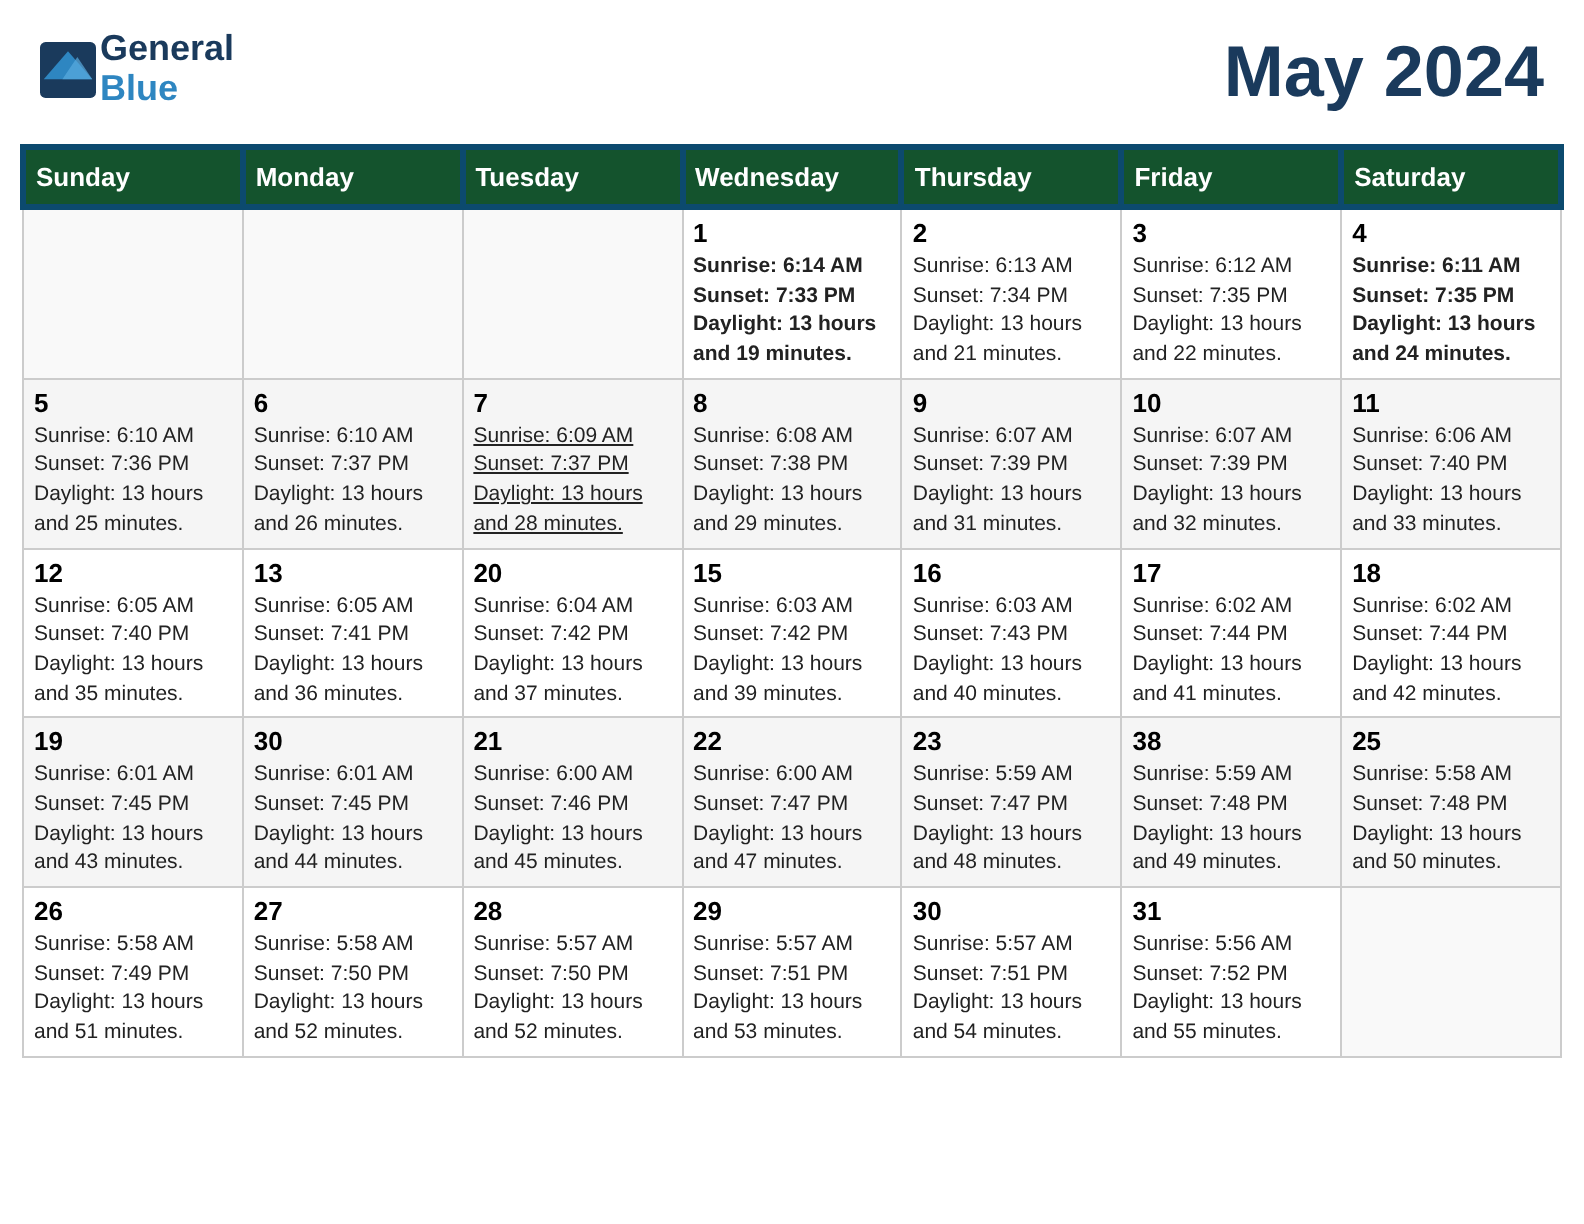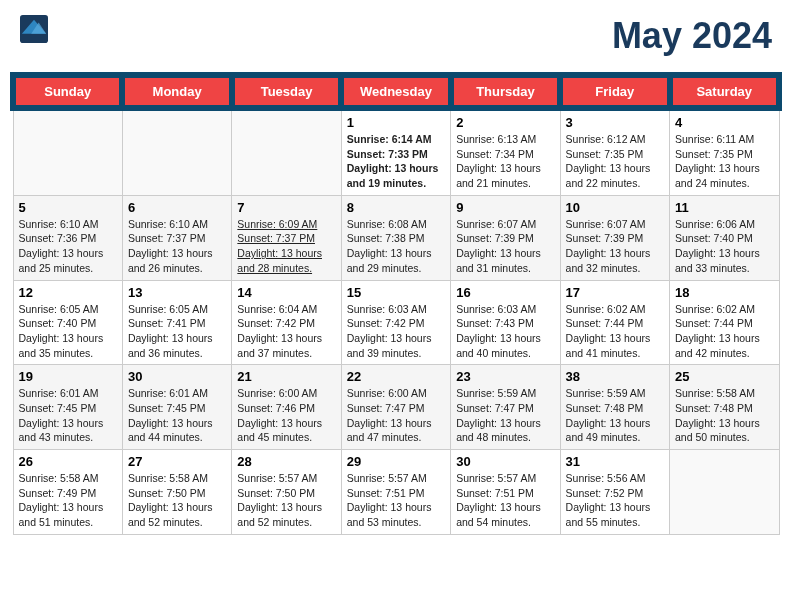--- a/index.html
+++ b/index.html
@@ -43,26 +43,26 @@
     .location-title {
       font-size: 16px;
       color: #333;
     }
     .calendar {
       width: 100%;
       border-collapse: collapse;
       border: 1px solid #ccc;
     }
     .calendar th {
-      background: #ef4444;
+      background: #14532d;
       color: #fff;
-      text-align: center;
+      text-align: left;
       padding: 6px 5px;
       font-size: 13px;
-      border: 6px solid #0c4a6e;
+      border: 3px solid #0c4a6e;
     }
     .calendar td {
       vertical-align: top;
       padding: 4px 5px;
       border: 1px solid #ccc;
       width: 14.28%;
       min-height: 80px;
       font-size: 11px;
       background: #fff;
     }
@@ -86,20 +86,24 @@
 </head>
 <body>
 
 <div class="header-area">
   <div class="logo">
     <svg class="logo-icon" viewBox="0 0 30 30">
       <rect x="0" y="0" width="30" height="30" fill="#1a3a5c" rx="3"></rect>
       <polygon points="15,5 28,20 2,20" fill="#2e86c1"></polygon>
       <polygon points="20,8 28,20 12,20" fill="#5aabde" opacity="0.7"></polygon>
     </svg>
+    <div class="logo-text">
+      <div>General</div>
+      <div style="color:#2e86c1">Blue</div>
+    </div>
   </div>
   <div class="title-area">
     <div class="month-title">May 2024</div>
   </div>
 </div>
 
 <table class="calendar">
   <thead>
     <tr>
     <th>Sunday</th>
@@ -132,21 +136,21 @@
         </td>
         <td>
           <div class="day-num">3</div>
           <div class="day-info" style="white-space: pre-line;">Sunrise: 6:12 AM
 Sunset: 7:35 PM
 Daylight: 13 hours
 and 22 minutes.</div>
         </td>
         <td>
           <div class="day-num">4</div>
-          <div class="day-info" style="white-space: pre-line;">Sunrise: 6:11 AM
+          <div class="day-info" style="white-space: pre-line; font-weight: bold;">Sunrise: 6:11 AM
 Sunset: 7:35 PM
 Daylight: 13 hours
 and 24 minutes.</div>
         </td>
       </tr>
       <tr>
         <td>
           <div class="day-num">5</div>
           <div class="day-info" style="white-space: pre-line;">Sunrise: 6:10 AM
 Sunset: 7:36 PM
@@ -205,21 +209,21 @@
 and 35 minutes.</div>
         </td>
         <td>
           <div class="day-num">13</div>
           <div class="day-info" style="white-space: pre-line;">Sunrise: 6:05 AM
 Sunset: 7:41 PM
 Daylight: 13 hours
 and 36 minutes.</div>
         </td>
         <td>
-          <div class="day-num">14</div>
+          <div class="day-num">20</div>
           <div class="day-info" style="white-space: pre-line;">Sunrise: 6:04 AM
 Sunset: 7:42 PM
 Daylight: 13 hours
 and 37 minutes.</div>
         </td>
         <td>
           <div class="day-num">15</div>
           <div class="day-info" style="white-space: pre-line;">Sunrise: 6:03 AM
 Sunset: 7:42 PM
 Daylight: 13 hours

